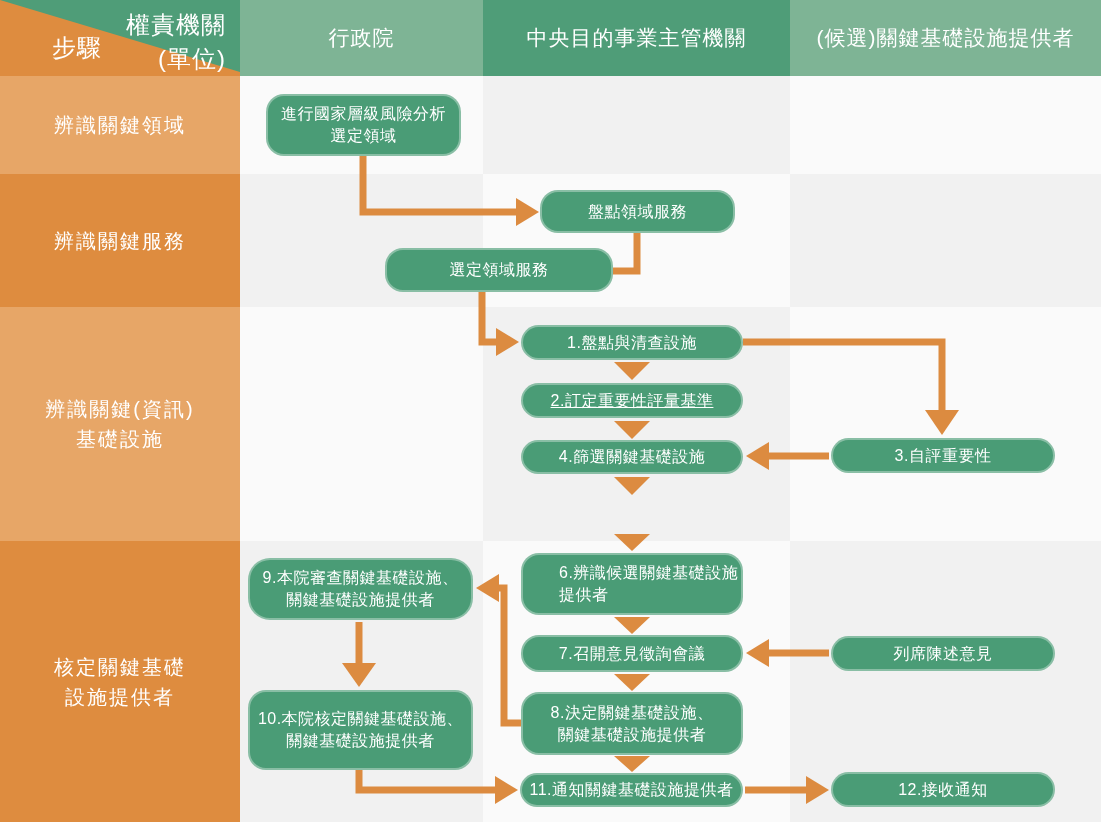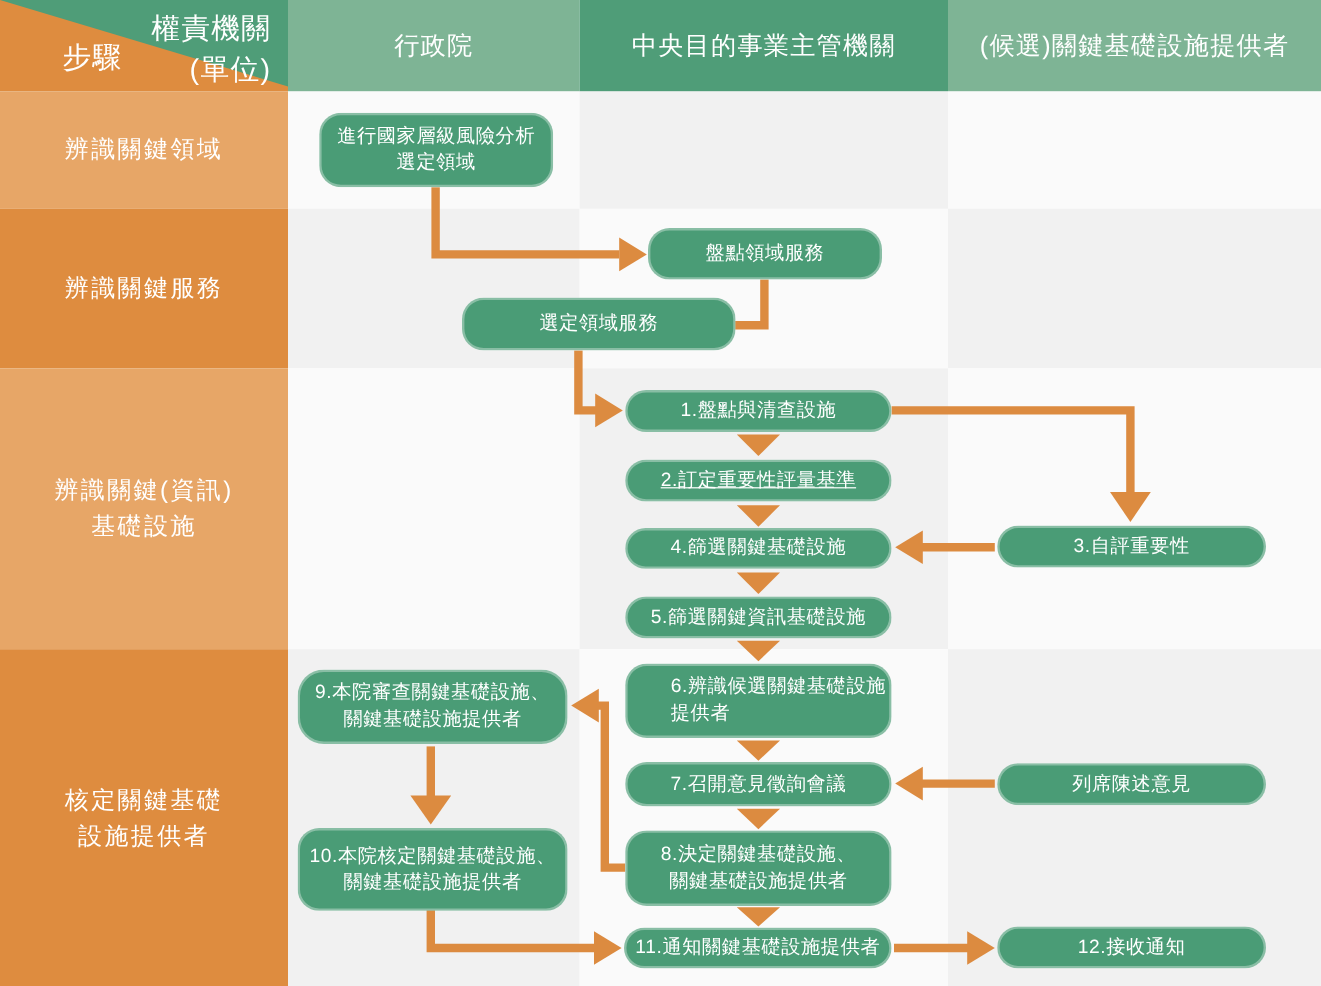--- a/index.html
+++ b/index.html
@@ -136,30 +136,29 @@
 
   <div class="node" style="left:266px;top:94px;width:195px;height:62px;">進行國家層級風險分析
 選定領域</div>
   <div class="node" style="left:540px;top:190px;width:195px;height:43px;">盤點領域服務</div>
   <div class="node" style="left:385px;top:248px;width:228px;height:44px;">選定領域服務</div>
 
   <div class="node" style="left:521px;top:325px;width:222px;height:35px;">1.盤點與清查設施</div>
   <div class="node" style="left:521px;top:383px;width:222px;height:35px;text-decoration:underline;">2.訂定重要性評量基準</div>
   <div class="node" style="left:521px;top:440px;width:222px;height:34px;">4.篩選關鍵基礎設施</div>
   <div class="node" style="left:831px;top:438px;width:224px;height:35px;">3.自評重要性</div>
-  <div class="node" style="left:521px;top:497px;width:222px;height:35px;">5.篩選關鍵資訊基礎設施</div>
 
   <div class="node align-left" style="left:521px;top:553px;width:222px;height:62px;padding-left:36px;">6.辨識候選關鍵基礎設施
 提供者</div>
   <div class="node" style="left:521px;top:635px;width:222px;height:37px;">7.召開意見徵詢會議</div>
   <div class="node" style="left:521px;top:692px;width:222px;height:63px;">8.決定關鍵基礎設施、
 關鍵基礎設施提供者</div>
   <div class="node" style="left:520px;top:773px;width:223px;height:34px;">11.通知關鍵基礎設施提供者</div>
 
   <div class="node" style="left:248px;top:558px;width:225px;height:62px;border-radius:22px;">9.本院審查關鍵基礎設施、
 關鍵基礎設施提供者</div>
-  <div class="node" style="left:248px;top:690px;width:225px;height:69px;">10.本院核定關鍵基礎設施、
+  <div class="node" style="left:248px;top:690px;width:225px;height:80px;">10.本院核定關鍵基礎設施、
 關鍵基礎設施提供者</div>
 
   <div class="node" style="left:831px;top:636px;width:224px;height:35px;">列席陳述意見</div>
   <div class="node" style="left:831px;top:772px;width:224px;height:35px;">12.接收通知</div>
 
 </div>
 
 </body></html>

